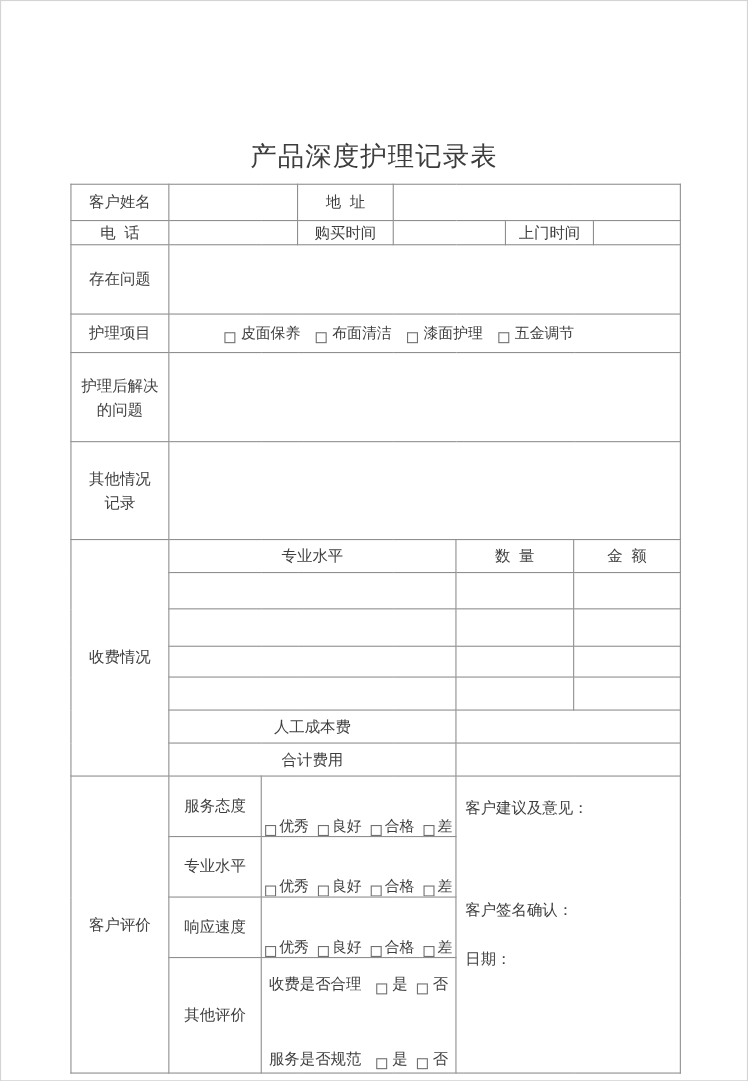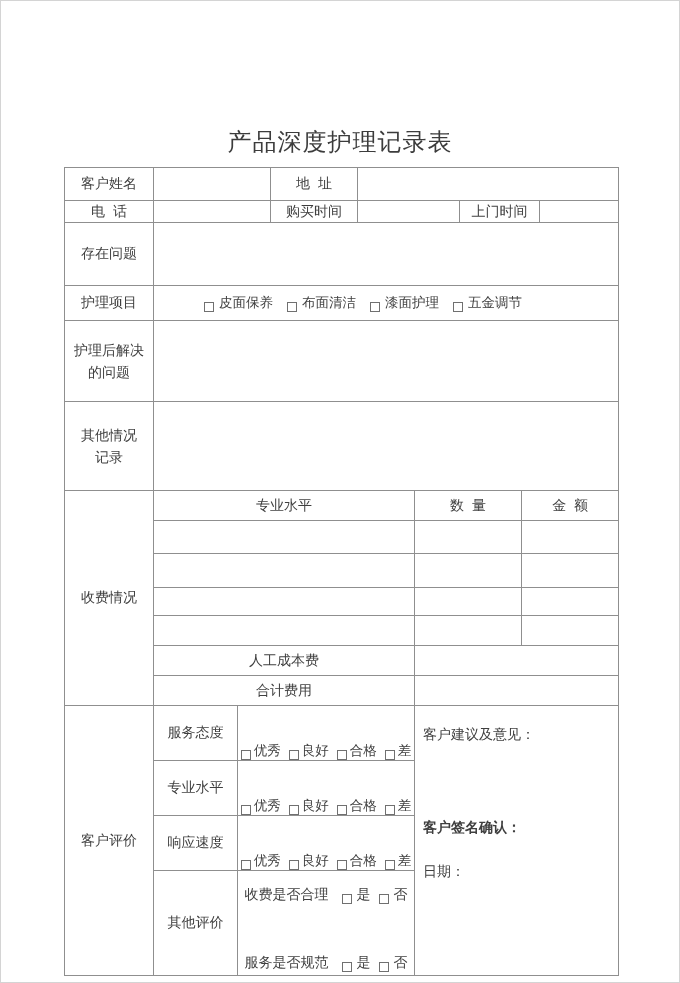--- a/index.html
+++ b/index.html
@@ -89,21 +89,21 @@
     font-family: Liberation Mono, monospace;
   }
   .qline .qlabel { margin-right: 13px; }
   .qline .opt .cbx { margin-right: 5px; }
   .qline .opt + .opt { margin-left: 8px; }
   .q1 { margin-top: 15px; }
   .q2 { margin-top: 50px; }
   .info-cell { position: relative; text-align: left; vertical-align: top; }
   .info-line { position: absolute; left: 8px; white-space: nowrap; }
   .suggestion { top: 20px; }
-  .signature  { top: 113px; font-weight: bold; }
+  .signature  { top: 113px; }
   .date       { top: 157px; }
 </style>
 </head>
 <body>
 
 <div class="page">
 
   <h1 class="title">产品深度护理记录表</h1>
 
   <table class="form">

